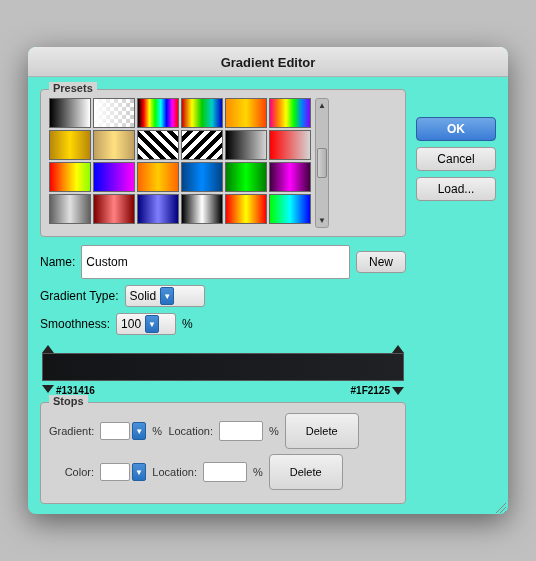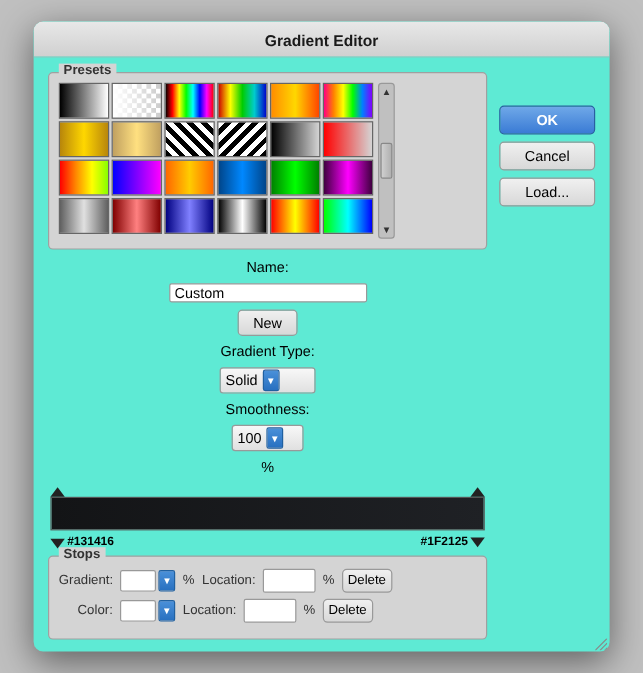--- a/index.html
+++ b/index.html
@@ -142,21 +142,20 @@
       height: 30px;
       background: linear-gradient(to right, #d0d0d0, #b0b0b0);
       border: 1px solid #888;
       border-radius: 2px;
     }
     .row-field {
       display: flex;
       align-items: center;
       gap: 6px;
       margin-bottom: 6px;
-      flex-direction: column;
     }
     .row-label {
       font-size: 12px;
       color: #000;
       white-space: nowrap;
     }
     .text-input {
       height: 34px;
       background: white;
       border: 1px solid #999;
@@ -237,26 +236,26 @@
       font-size: 11px;
       color: #333;
     }
     .stop-label-text {
       font-size: 11px;
       color: #333;
       min-width: 45px;
       text-align: right;
     }
     .btn-delete {
-      height: 20px;
+      height: 36px;
       background: linear-gradient(to bottom, #f0f0f0, #d8d8d8);
       border: 1px solid #999;
       border-radius: 4px;
       font-size: 11px;
-      padding: 0 4px;
+      padding: 0 20px;
       cursor: pointer;
     }
     .color-swatch-mini {
       width: 30px;
       height: 18px;
       background: white;
       border: 1px solid #999;
       border-radius: 2px;
       display: inline-block;
     }
@@ -368,21 +367,21 @@
         <div class="gradient-bar-area">
 
           <div class="gradient-markers-top">
             <div style="position:absolute; left:0; bottom:0; width:0; height:0; border-left:6px solid transparent; border-right:6px solid transparent; border-bottom:8px solid #222;"></div>
             <div style="position:absolute; right:0; bottom:0; width:0; height:0; border-left:6px solid transparent; border-right:6px solid transparent; border-bottom:8px solid #222;"></div>
           </div>
 
           <div class="gradient-bar"></div>
 
           <div style="display:flex; justify-content:space-between; align-items:flex-start; margin: 2px 2px 0; padding-top:2px;">
-            <div style="display:flex; align-items:flex-end; gap:2px;">
+            <div style="display:flex; align-items:flex-start; gap:2px;">
               <div style="width:0; height:0; border-left:6px solid transparent; border-right:6px solid transparent; border-top:8px solid #222; display:inline-block;"></div>
               <span style="font-size:10px; font-weight:bold;">#131416</span>
             </div>
             <div style="display:flex; align-items:center; gap:2px;">
               <span style="font-size:10px; font-weight:bold;">#1F2125</span>
               <div style="width:0; height:0; border-left:6px solid transparent; border-right:6px solid transparent; border-top:8px solid #222; display:inline-block;"></div>
             </div>
           </div>
         </div>
 

